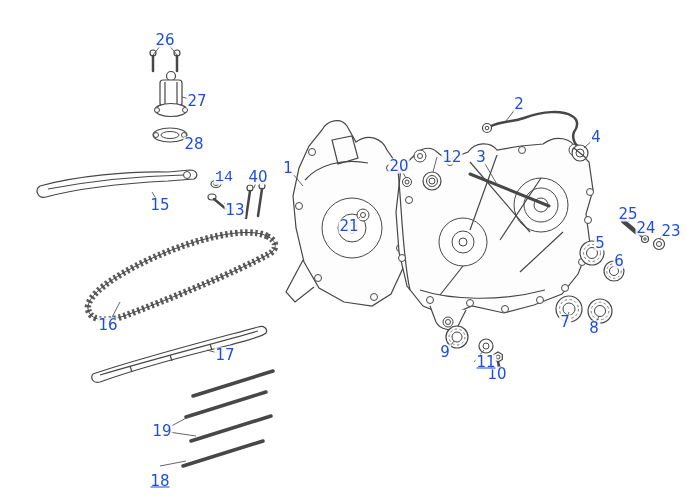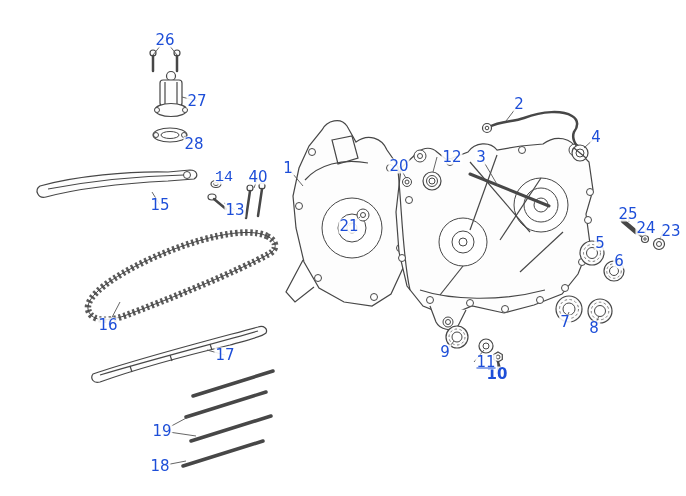--- a/index.html
+++ b/index.html
@@ -269,29 +269,29 @@
   <div id="callout-layer">
       <div class="callout" style="left: 288px; top: 168px;">1</div>
       <div class="callout" style="left: 519px; top: 104px;">2</div>
       <div class="callout" style="left: 481px; top: 157px;">3</div>
       <div class="callout" style="left: 596px; top: 137px;">4</div>
       <div class="callout" style="left: 600px; top: 243px;">5</div>
       <div class="callout" style="left: 619px; top: 261px;">6</div>
       <div class="callout" style="left: 565px; top: 322px;">7</div>
       <div class="callout" style="left: 594px; top: 328px;">8</div>
       <div class="callout" style="left: 445px; top: 352px;">9</div>
-      <div class="callout" style="left: 497px; top: 374px; font-weight: bold;">10</div>
+      <div class="callout" style="left: 497px; top: 374px;">10</div>
       <div class="callout" style="left: 486px; top: 362px; text-decoration: underline;">11</div>
       <div class="callout" style="left: 452px; top: 157px;">12</div>
       <div class="callout" style="left: 235px; top: 210px;">13</div>
       <div class="callout" style="left: 224px; top: 177px; font-family: Liberation Mono, monospace;">14</div>
       <div class="callout" style="left: 160px; top: 205px;">15</div>
       <div class="callout" style="left: 108px; top: 325px;">16</div>
       <div class="callout" style="left: 225px; top: 355px;">17</div>
-      <div class="callout" style="left: 160px; top: 466px;">18</div>
+      <div class="callout" style="left: 160px; top: 481px; text-decoration: underline;">18</div>
       <div class="callout" style="left: 162px; top: 431px;">19</div>
       <div class="callout" style="left: 399px; top: 166px;">20</div>
       <div class="callout" style="left: 349px; top: 226px;">21</div>
       <div class="callout" style="left: 258px; top: 177px;">40</div>
       <div class="callout" style="left: 663px; top: 231px; margin-left: 8px;">23</div>
       <div class="callout" style="left: 646px; top: 228px;">24</div>
       <div class="callout" style="left: 628px; top: 214px;">25</div>
       <div class="callout" style="left: 165px; top: 40px;">26</div>
       <div class="callout" style="left: 197px; top: 101px;">27</div>
       <div class="callout" style="left: 194px; top: 144px;">28</div>

